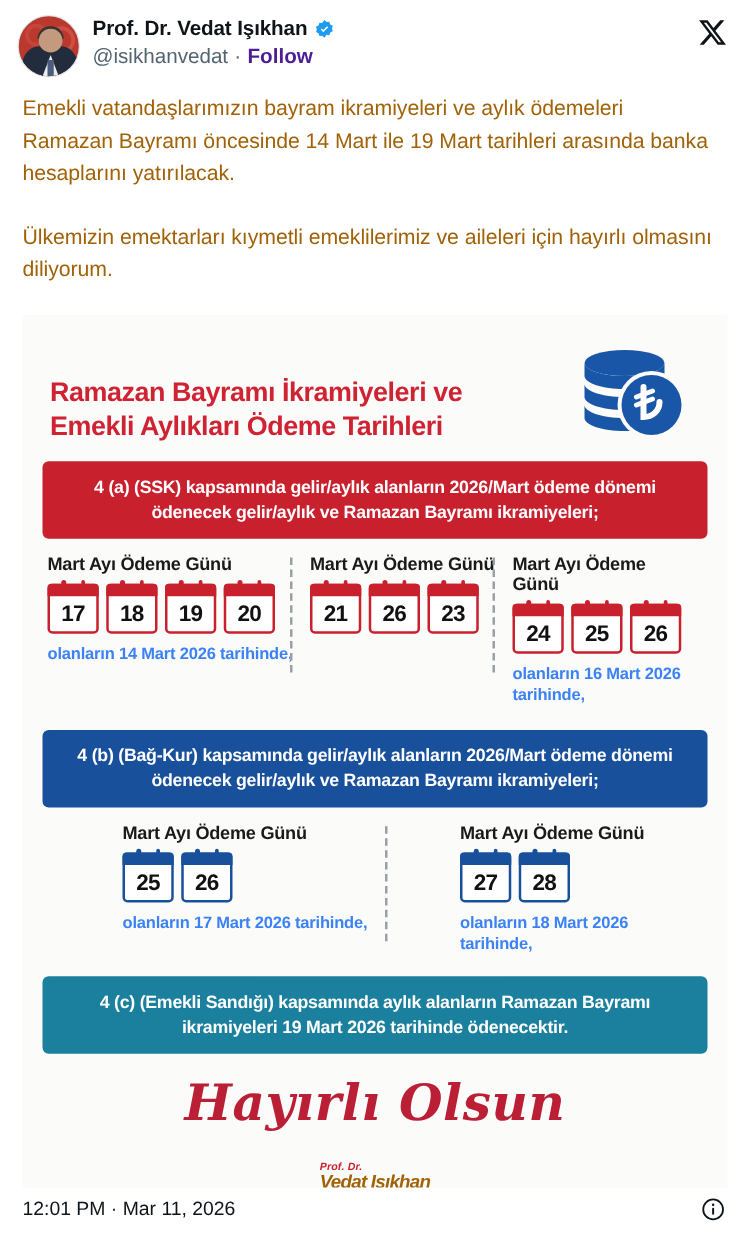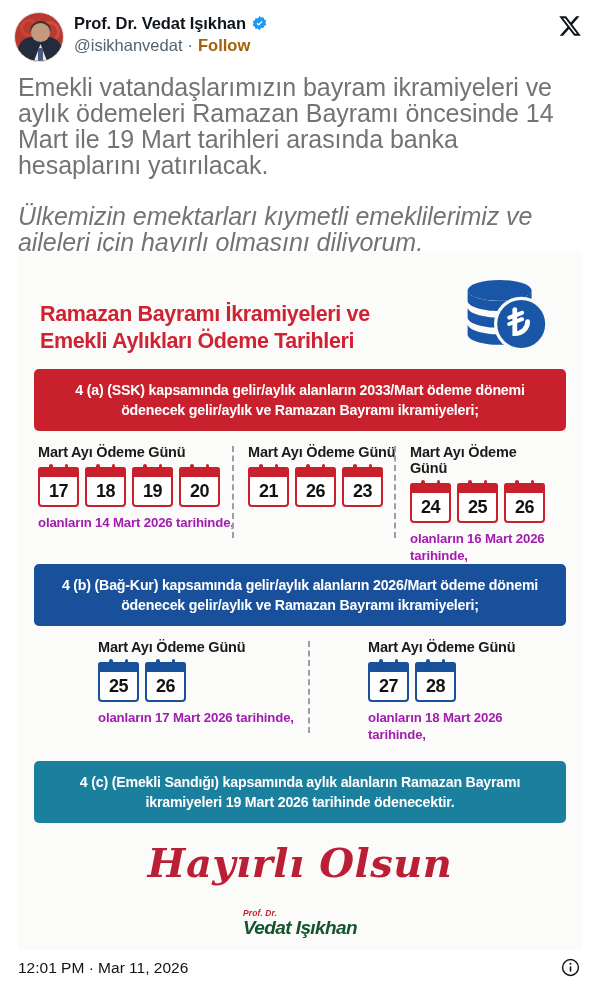--- a/index.html
+++ b/index.html
@@ -67,34 +67,34 @@
   .verified {
     width: 17px; height: 17px; margin-left: 5px; flex: 0 0 17px;
     display: block;
   }
   .handle-row {
     display: flex; align-items: center; margin-top: 1px;
     font-size: 16.5px; color: #536471;
   }
   .handle { color: #536471; }
   .dot-sep { margin: 0 5px; color: #536471; }
-  .follow { color: #a16207; font-weight: bold; }
+  .follow { color: #4c1d95; font-weight: bold; }
 
   .x-logo {
     position: absolute; right: 18px; top: 14px;
     width: 24px; height: 24px;
   }
 
   
   .tw-text {
     padding: 12px 28px 0 18px;
-    font-size: 25px; line-height: 26px;
-    color: #737373; letter-spacing: -.05px;
-  }
-  .tw-text p + p { margin-top: 25px; font-style: italic; }
+    font-size: 17px; line-height: 26px;
+    color: #a16207; letter-spacing: -.05px;
+  }
+  .tw-text p + p { margin-top: 25px; }
 
   
   .infographic {
     position: absolute; left: 18px; top: 252px;
     width: 564px; height: 698px;
     background: #fbfbf9;
     overflow: hidden;
   }
   .ig-title-row {
     display: flex; align-items: flex-end; justify-content: space-between;
@@ -150,21 +150,21 @@
   .cal .ring.r { right: 9px; }
   .cal .num {
     font-weight: bold; font-size: 18px; color: #111111;
     line-height: 1; padding-bottom: 5px; letter-spacing: -.5px;
   }
   .cal.blue { border-color: #19509c; }
   .cal.blue .top, .cal.blue .ring { background: #19509c; }
 
   .g-note {
     margin-top: 7px; font-weight: bold; font-size: 13.2px;
-    color: #a21caf; line-height: 17px; letter-spacing: -.15px;
+    color: #3b82f6; line-height: 17px; letter-spacing: -.15px;
   }
 
   .groups-b { display: flex; padding: 13px 18px 0 20px; }
 
   .hayirli {
     text-align: center; color: #bb1f35;
     font-family: "DejaVu Serif", serif;
     font-style: italic; font-weight: bold;
     font-size: 40px; letter-spacing: .5px;
     margin-top: 16px;
@@ -172,22 +172,22 @@
 
   .ig-footer {
     display: flex; align-items: flex-end; justify-content: center;
     padding: 22px 26px 0 26px;
   }
   .sig-small {
     font-size: 8.5px; font-weight: bold; color: #c9202e;
     font-style: italic; letter-spacing: .1px;
   }
   .sig-name {
-    font-size: 19px; font-weight: bold; font-style: italic;
-    color: #14532d; letter-spacing: -.6px; line-height: 1.05;
+    font-size: 15px; font-weight: bold; font-style: italic;
+    color: #a16207; letter-spacing: -.6px; line-height: 1.05;
   }
 
   
   .tw-footer {
     position: absolute; left: 0; right: 0; top: 958px;
     display: flex; align-items: center; justify-content: space-between;
     padding: 0 20px 0 18px;
   }
   .ts { font-size: 15.5px; color: #0f1419; }
   .info-icon { width: 19px; height: 19px; }
@@ -245,21 +245,21 @@
         <path d="M12 16v13c0 7 18 13 40 13s40-6 40-13V16c0 7-18 13-40 13s-40-6-40-13z" fill="#1a56a8"></path>
         <path d="M12 37v13c0 7 18 13 40 13s40-6 40-13V37c0 7-18 13-40 13s-40-6-40-13z" fill="#1a56a8"></path>
         <path d="M12 58v13c0 7 18 13 40 13s40-6 40-13V58c0 7-18 13-40 13s-40-6-40-13z" fill="#1a56a8"></path>
         <circle cx="79" cy="58" r="34" fill="#fbfbf9"></circle>
         <circle cx="79" cy="58" r="30" fill="#1a56a8"></circle>
         <path d="M71 40v30c9 0 16-6 16-15" stroke="#ffffff" stroke-width="6" fill="none" stroke-linecap="round"></path>
         <path d="M64 50l16-6M64 58l16-6" stroke="#ffffff" stroke-width="5" stroke-linecap="round"></path>
       </svg>
     </div>
 
-    <div class="band band-red">4 (a) (SSK) kapsamında gelir/aylık alanların 2033/Mart ödeme dönemi ödenecek gelir/aylık ve Ramazan Bayramı ikramiyeleri;</div>
+    <div class="band band-red">4 (a) (SSK) kapsamında gelir/aylık alanların 2026/Mart ödeme dönemi ödenecek gelir/aylık ve Ramazan Bayramı ikramiyeleri;</div>
 
     <div class="groups">
       <div class="group sep" style="width:196px;">
         <div class="g-head">Mart Ayı Ödeme Günü</div>
         <div class="cal-row">
           <div class="cal">
               <span class="top"></span>
               <span class="ring l"></span>
               <span class="ring r"></span>
               <span class="num">17</span>
@@ -329,21 +329,21 @@
               <span class="top"></span>
               <span class="ring l"></span>
               <span class="ring r"></span>
               <span class="num">26</span>
             </div>
         </div>
         <div class="g-note">olanların 16 Mart 2026 tarihinde,</div>
       </div>
     </div>
 
-    <div class="band band-blue" style="">4 (b) (Bağ-Kur) kapsamında gelir/aylık alanların 2026/Mart ödeme dönemi ödenecek gelir/aylık ve Ramazan Bayramı ikramiyeleri;</div>
+    <div class="band band-blue" style="margin-top:20px;">4 (b) (Bağ-Kur) kapsamında gelir/aylık alanların 2026/Mart ödeme dönemi ödenecek gelir/aylık ve Ramazan Bayramı ikramiyeleri;</div>
 
     <div class="groups-b">
       <div class="group sep" style="width:272px; padding-left:60px;">
         <div class="g-head">Mart Ayı Ödeme Günü</div>
         <div class="cal-row">
           <div class="cal blue">
               <span class="top"></span>
               <span class="ring l"></span>
               <span class="ring r"></span>
               <span class="num">25</span>

